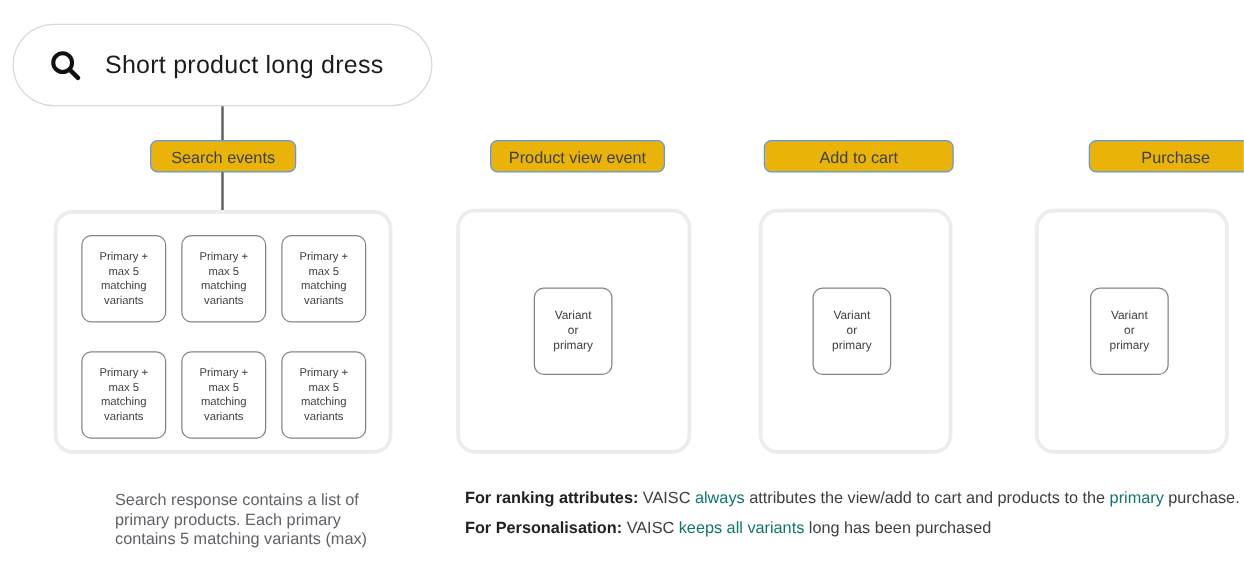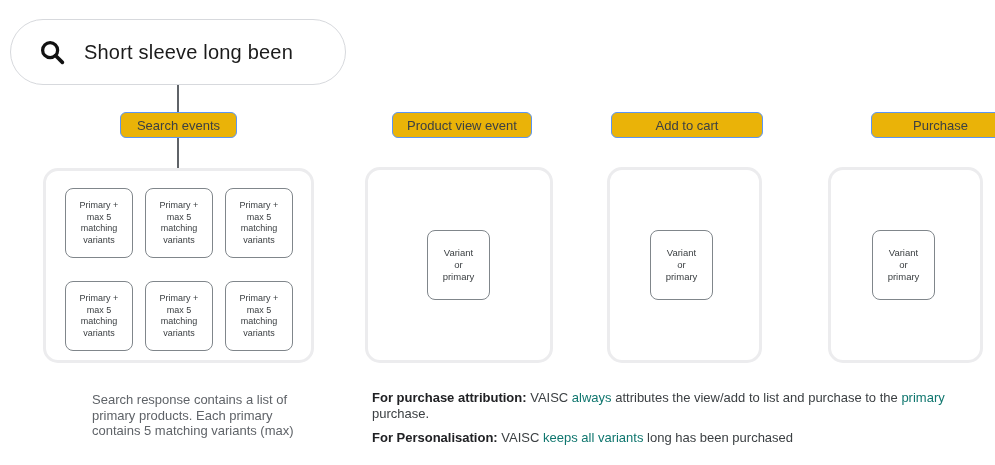--- a/index.html
+++ b/index.html
@@ -95,21 +95,21 @@
 </head>
 <body>
 
 <div class="search-pill">
   <span class="mag">
     <svg width="30" height="30" viewBox="0 0 24 24" fill="none">
       <circle cx="10.5" cy="10.5" r="6" stroke="#111111" stroke-width="2.6"></circle>
       <line x1="15" y1="15" x2="20.3" y2="20.3" stroke="#111111" stroke-width="2.9" stroke-linecap="round"></line>
     </svg>
   </span>
-  <span class="query">Short sleeve long been</span>
+  <span class="query">Short product long dress</span>
 </div>
 
 <div class="connector"></div>
 
 <div class="event-label lbl-search">
   <span>Search events</span>
 </div>
 <div class="event-label lbl-view">
   <span>Product view event</span>
 </div>
@@ -160,15 +160,15 @@
 <div class="container cont-purchase"></div>
 <div class="product-box variant-box vb-purchase">Variant
 or
 primary</div>
 
 <div class="caption-left">Search response contains a list of
 primary products. Each primary
 contains 5 matching variants (max)</div>
 
 <div class="notes">
-  <p class="note-line"><span class="b">For purchase attribution:</span><span> VAISC </span><span class="r">always</span><span> attributes the view/add to list and purchase to the </span><span class="r">primary</span><span> purchase.</span></p>
+  <p class="note-line"><span class="b">For ranking attributes:</span><span> VAISC </span><span class="r">always</span><span> attributes the view/add to cart and products to the </span><span class="r">primary</span><span> purchase.</span></p>
   <p class="note-line"><span class="b">For Personalisation:</span><span> VAISC </span><span class="r">keeps all variants</span><span> long has been purchased</span></p>
 </div>
 
 </body></html>

